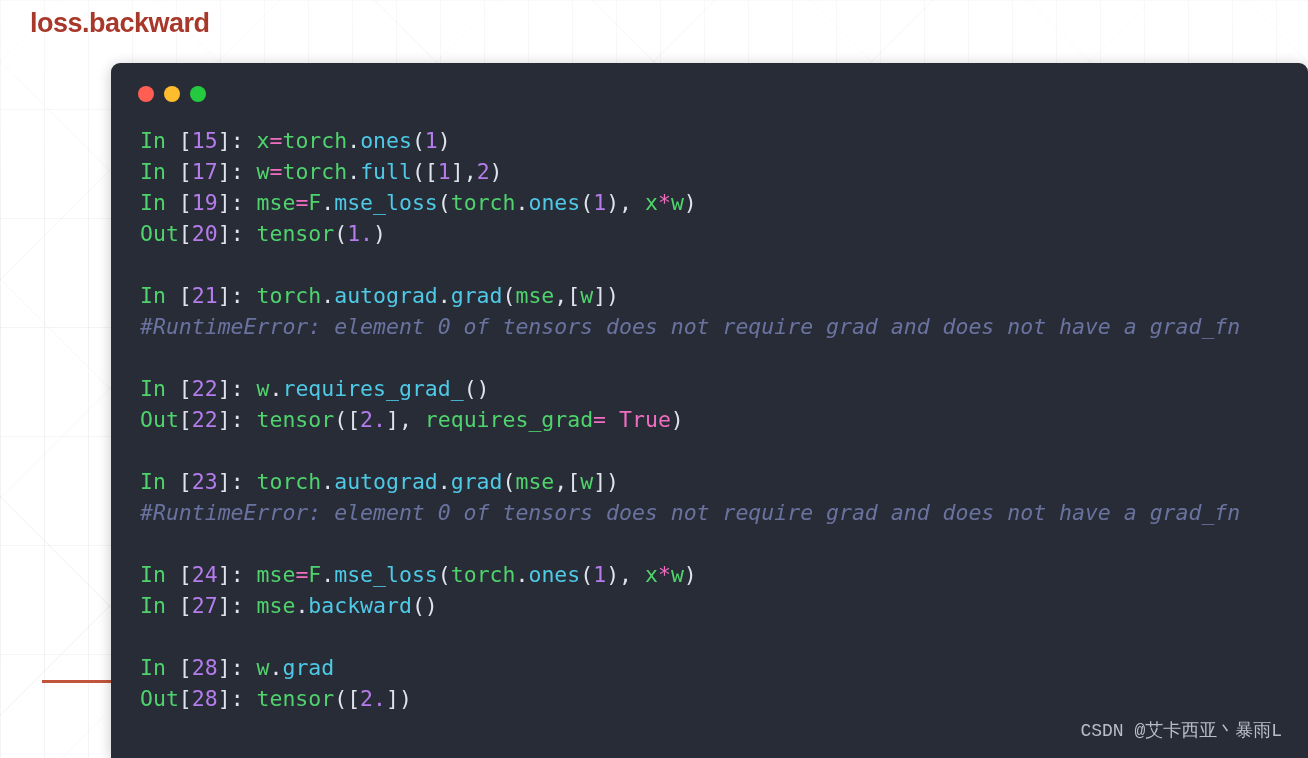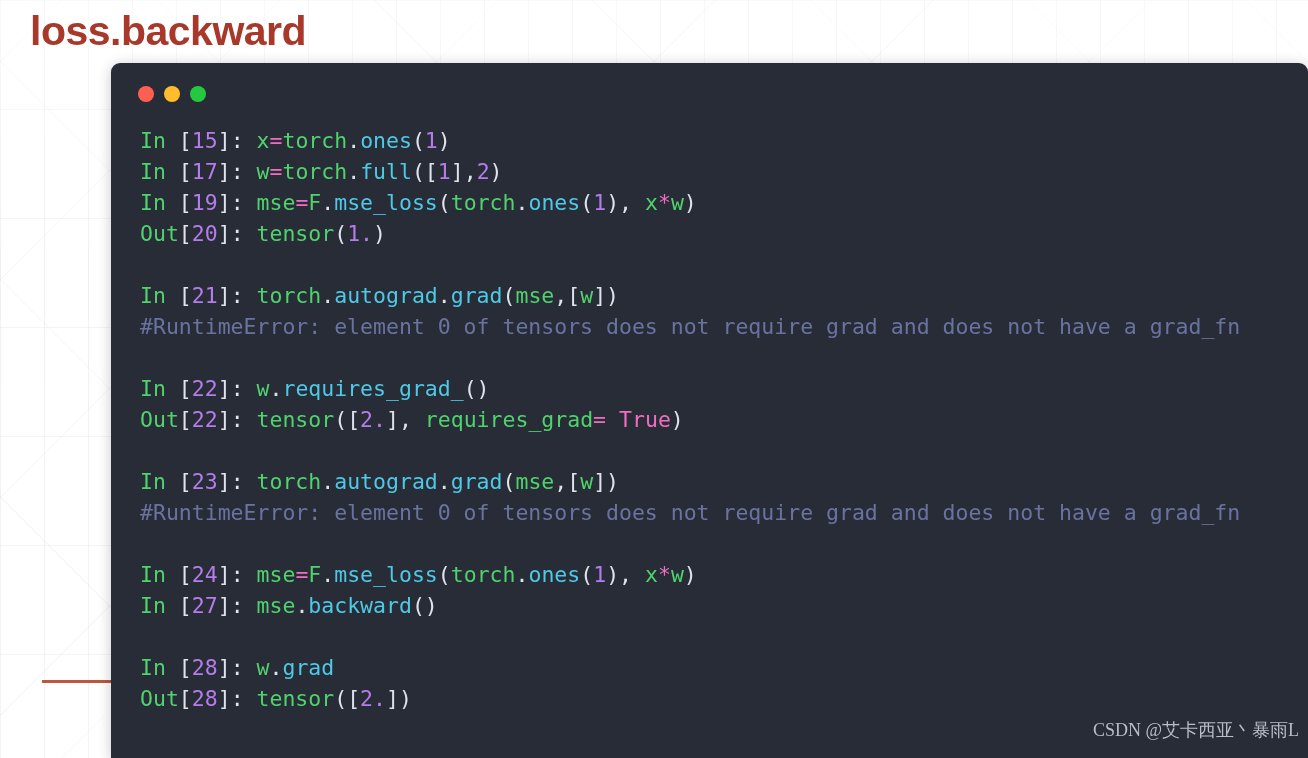--- a/index.html
+++ b/index.html
@@ -32,21 +32,21 @@
     inset: 0;
     background: linear-gradient(to bottom, rgba(255,255,255,0.55) 0%, rgba(255,255,255,0) 35%, rgba(255,255,255,0.25) 100%);
     pointer-events: none;
   }
 
   
   .slide-title {
     position: absolute;
     left: 30px;
     top: 8px;
-    font-size: 41px;
+    font-size: 27px;
     font-weight: bold;
     letter-spacing: -0.5px;
     color: #a8392a;
     white-space: nowrap;
     z-index: 4;
   }
 
   
   .accent-rule {
     position: absolute;
@@ -102,30 +102,30 @@
 
   
   .t-prompt   { color: #4fd36c; }            
   .t-bracket  { color: #dfe3ec; }            
   .t-num      { color: #b57cec; }            
   .t-name     { color: #4fd36c; }            
   .t-attr     { color: #4ec9e6; }            
   .t-op       { color: #f06ec0; }            
   .t-punc     { color: #dfe3ec; }            
   .t-kw       { color: #f06ec0; margin-left: 13px; }            
-  .t-comment  { color: #6a73a0; }            
+  .t-comment  { color: #6a73a0; font-style: italic; }            
 
   
   .watermark {
     position: absolute;
-    right: 9px;
+    right: 26px;
     bottom: 16px;
     color: #b9bdc9;
     font-size: 18px;
-    font-family: Liberation Serif, serif;
+    font-family: Liberation Mono, monospace;
     z-index: 9;
     white-space: nowrap;
   }
 </style>
 </head>
 <body>
 
 <div id="page-bg"></div>
 <div id="page-bg-fade"></div>
 

